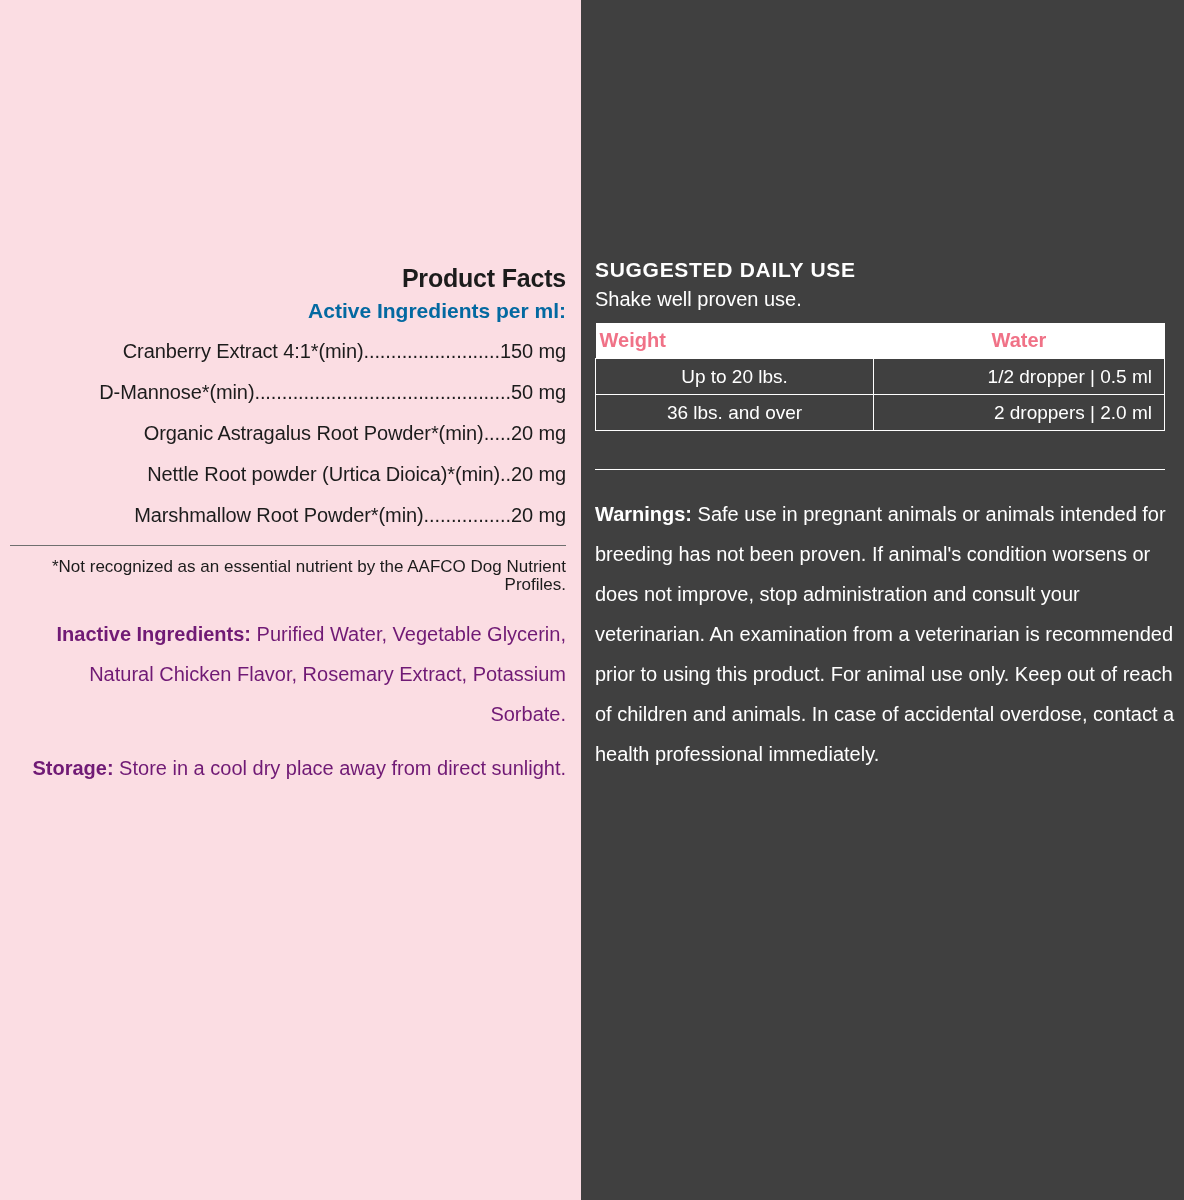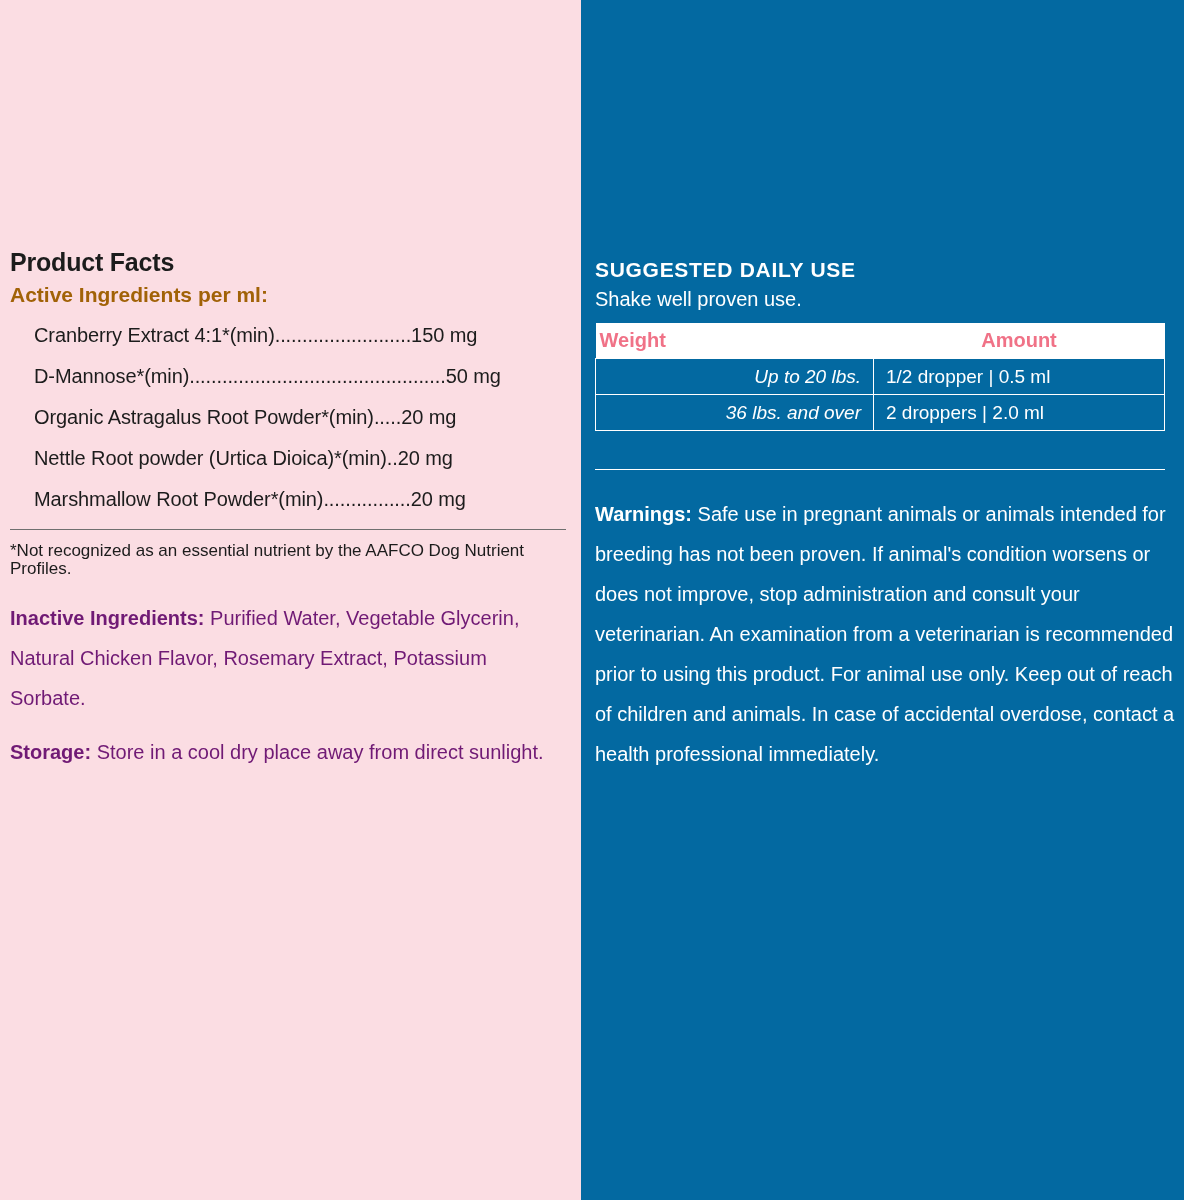--- a/index.html
+++ b/index.html
@@ -23,35 +23,36 @@
   
   .left-panel {
     width: 581px;
     height: 1200px;
     background: #fbdde3;
     position: relative;
     padding: 0 22px;
   }
   .left-inner {
     position: absolute;
-    top: 248px;
+    top: 264px;
     left: 10px;
     width: 556px;
+    text-align: right;
   }
   .facts-title {
     font-size: 25px;
     font-weight: bold;
     color: #1c1c1c;
     letter-spacing: -0.2px;
     margin: 0 0 6px 0;
   }
   .active-title {
     font-size: 21px;
     font-weight: bold;
-    color: #a16207;
+    color: #0369a1;
     margin: 0 0 8px 0;
   }
   .ing-row {
     font-size: 20px;
     color: #1c1c1c;
     line-height: 41px;
     white-space: nowrap;
     letter-spacing: -0.1px;
     margin-left: 24px;
   }
@@ -72,21 +73,21 @@
     color: #701a75;
     line-height: 40px;
     margin: 0 0 14px 0;
   }
   .block b { font-weight: bold; }
 
   
   .right-panel {
     width: 603px;
     height: 1200px;
-    background: #0369a1;
+    background: #404040;
     position: relative;
     color: #ffffff;
   }
   .right-inner {
     position: absolute;
     top: 258px;
     left: 14px;
     width: 573px;
   }
   .use-title {
@@ -117,22 +118,22 @@
   table.dosage th.amount {
     text-align: center;
   }
   table.dosage td {
     border: 1px solid #ffffff;
     padding: 5px 12px;
     color: #ffffff;
     font-size: 19px;
     height: 36px;
   }
-  table.dosage td.weight { width: 278px; text-align: right; font-style: italic; }
-  table.dosage td.amount { text-align: left; }
+  table.dosage td.weight { width: 278px; text-align: center; }
+  table.dosage td.amount { text-align: right; }
 
   .divider {
     border: 0;
     border-top: 1px solid #ffffff;
     margin: 38px 0 24px 0;
     width: 570px;
   }
   .warnings {
     font-size: 20px;
     line-height: 40px;
@@ -169,21 +170,21 @@
 
   <div class="right-panel">
     <div class="right-inner">
       <div class="use-title">SUGGESTED DAILY USE</div>
       <div class="shake">Shake well proven use.</div>
 
       <table class="dosage">
         <thead>
           <tr>
             <th class="weight">Weight</th>
-            <th class="amount">Amount</th>
+            <th class="amount">Water</th>
           </tr>
         </thead>
         <tbody>
           <tr>
             <td class="weight">Up to 20 lbs.</td>
             <td class="amount">1/2 dropper | 0.5 ml</td>
           </tr>
           <tr>
             <td class="weight">36 lbs. and over</td>
             <td class="amount">2 droppers | 2.0 ml</td>

